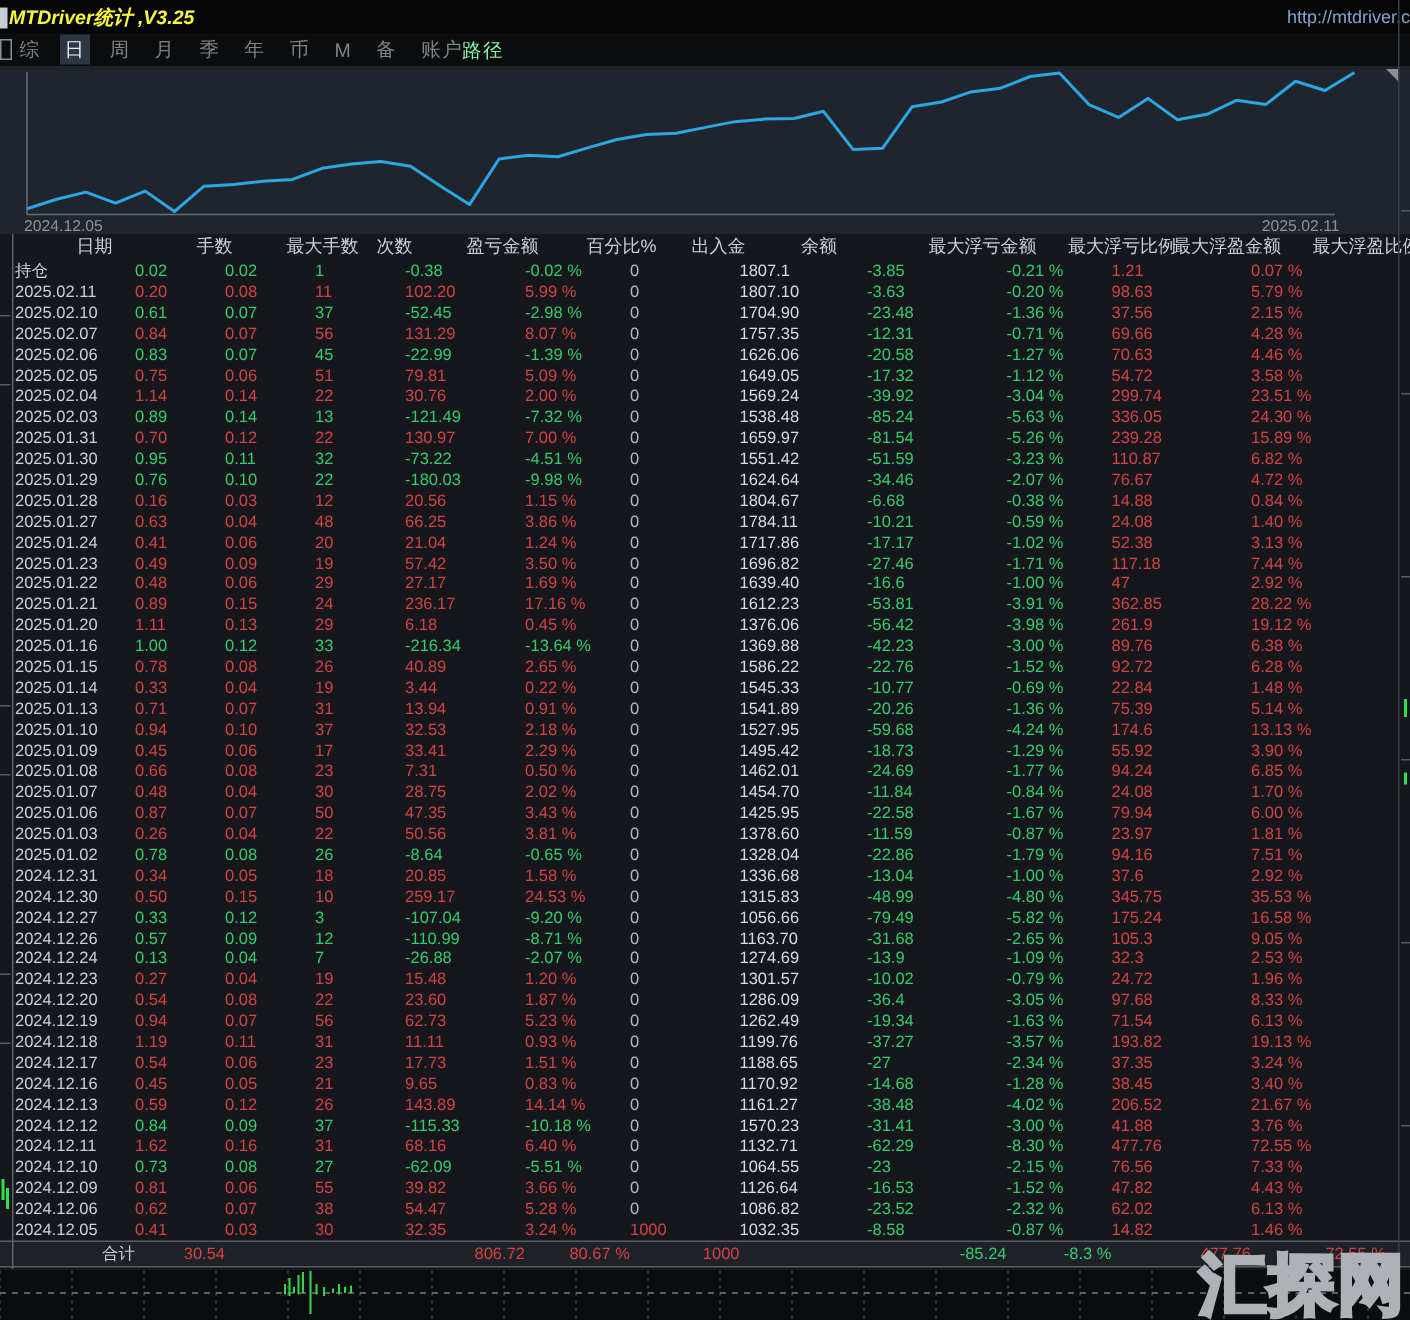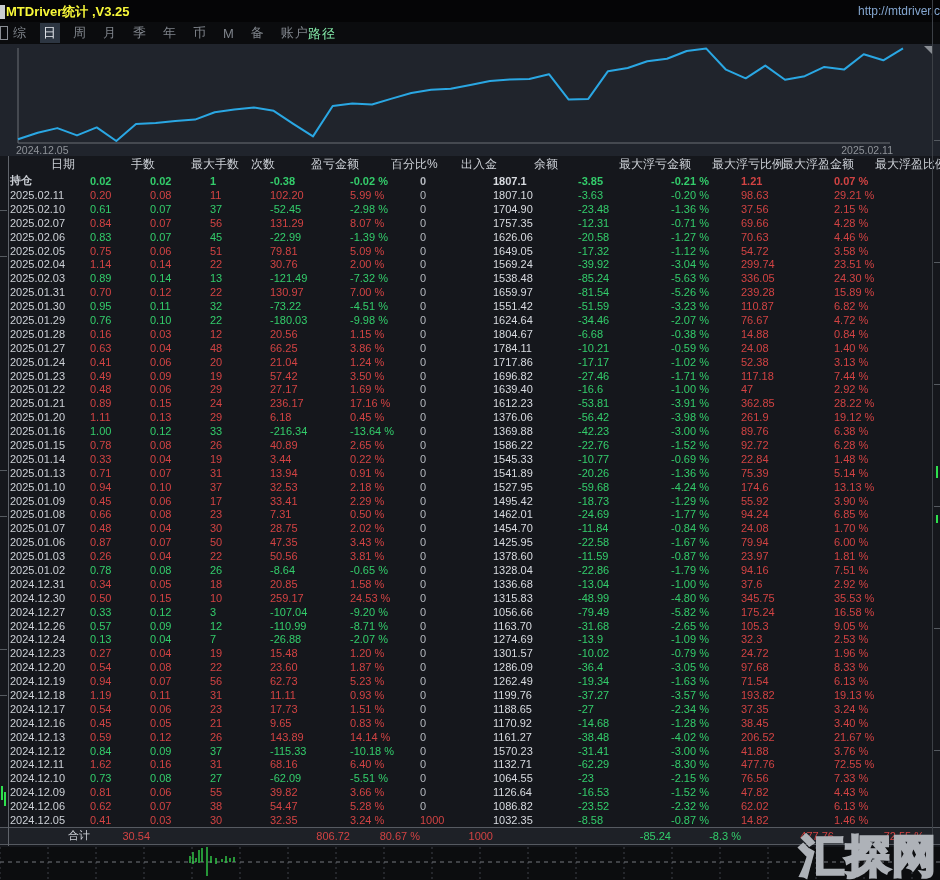--- a/index.html
+++ b/index.html
@@ -1,39 +1,39 @@
 <!DOCTYPE html>
 <html style="--red: #d24343; --green: #33cd6b; --title: #f8f83a;"><head>
 <meta charset="utf-8">
 <style>
   html,body{margin:0;padding:0;background:#000;}
   .screen{position:relative;width:940px;height:880px;background:#0c0d0f;overflow:hidden;
           font-family:"Liberation Sans","DejaVu Sans",sans-serif;-webkit-font-smoothing:antialiased;}
   
   .topbar{position:absolute;left:0;top:0;width:940px;height:22px;background:#050506;}
-  .title{position:absolute;left:6px;top:3px;font-size:13px;font-weight:bold;color:var(--title);}
+  .title{position:absolute;left:6px;top:3px;font-size:13px;font-weight:bold;color:var(--title);font-style:italic;}
   .url{position:absolute;right:0;top:4px;font-size:12px;color:#84a6cf;white-space:nowrap;}
   .corner-box{position:absolute;left:0;top:5px;width:5px;height:14px;background:#c9cdd3;}
   .corner-box2{position:absolute;left:0;top:26px;width:6px;height:12px;border:1px solid #8a8e94;}
   
   .menubar{position:absolute;left:0;top:22px;width:940px;height:22px;background:#0b0c0e;display:flex;align-items:center;}
   .menu-item{color:#7e838a;font-size:13px;margin-left:10px;padding:1px 3px;letter-spacing:1px;}
   .menu-item.sel{background:#2d3642;color:#e6e9ee;}
   .menu-path{position:absolute;left:308px;top:3px;color:#86efac;font-size:13px;letter-spacing:1px;}
   .sep-line{position:absolute;left:0;top:44px;width:940px;height:1px;background:#4a4e55;}
   
   .chart{position:absolute;left:0;top:44px;width:940px;height:112px;background:#20242c;}
   
   .table-area{position:absolute;left:0;top:156px;width:940px;height:691px;background:#15171c;}
   .row{display:grid;grid-template-columns:80px 60px 60px 60px 80px 70px 73px 85px 93px 70px 93px 90px;
        padding-left:10px;height:13.9px;align-items:center;}
   .row span{font-size:11px;white-space:nowrap;overflow:visible;}
   .hdr-row{height:17px;}
   .hdr-row span{font-size:12px;color:#ccd0d6;margin-left:41px;}
-  .pos-row{height:15px;font-weight:bold;}
+  .pos-row{height:15px;}
   .total-row{height:16px;background:#1e2127;border-top:1px solid #565a61;border-bottom:1px solid #565a61;}
   .total-row span{font-size:11px;text-align:right;}
   .c-r{color:var(--red);} .c-g{color:var(--green);}
   .c-date{color:#ccd0d6;} .c-bal{color:#d8dbe0;} .c-gray{color:#b4b8be;}
   
   .vline-left{position:absolute;left:8px;top:156px;width:1px;height:690px;background:#60646b;}
   .vline-right{position:absolute;left:932px;top:0;width:1px;height:846px;background:#3c4046;}
   .scroll-tri{position:absolute;left:924px;top:46px;width:0;height:0;border-top:8px solid #8a8e94;border-left:8px solid transparent;}
   .bottom-strip{position:absolute;left:0;top:847px;width:940px;height:33px;background:#0c0d0f;}
   .watermark{position:absolute;right:2px;bottom:-6px;font-size:44px;font-weight:bold;color:#23262b;
@@ -113,21 +113,21 @@
           <span class="c-r">0.20</span>
           <span class="c-r">0.08</span>
           <span class="c-r">11</span>
           <span class="c-r">102.20</span>
           <span class="c-r">5.99 %</span>
           <span class="c-gray">0</span>
           <span class="c-bal">1807.10</span>
           <span class="c-g">-3.63</span>
           <span class="c-g">-0.20 %</span>
           <span class="c-r">98.63</span>
-          <span class="c-r">29.21 %</span>
+          <span class="c-r">5.79 %</span>
         </div>
         <div class="row">
           <span class="c-date">2025.02.10</span>
           <span class="c-g">0.61</span>
           <span class="c-g">0.07</span>
           <span class="c-g">37</span>
           <span class="c-g">-52.45</span>
           <span class="c-g">-2.98 %</span>
           <span class="c-gray">0</span>
           <span class="c-bal">1704.90</span>

